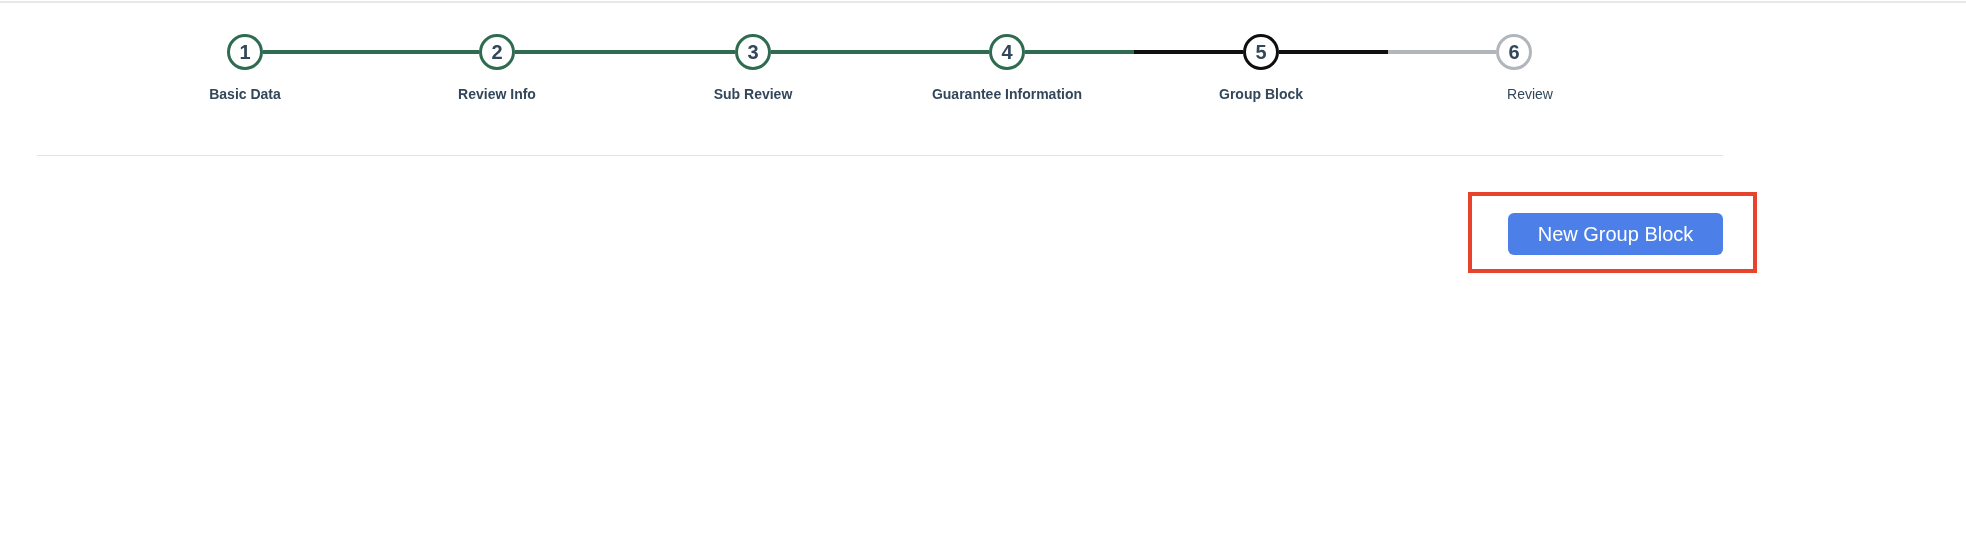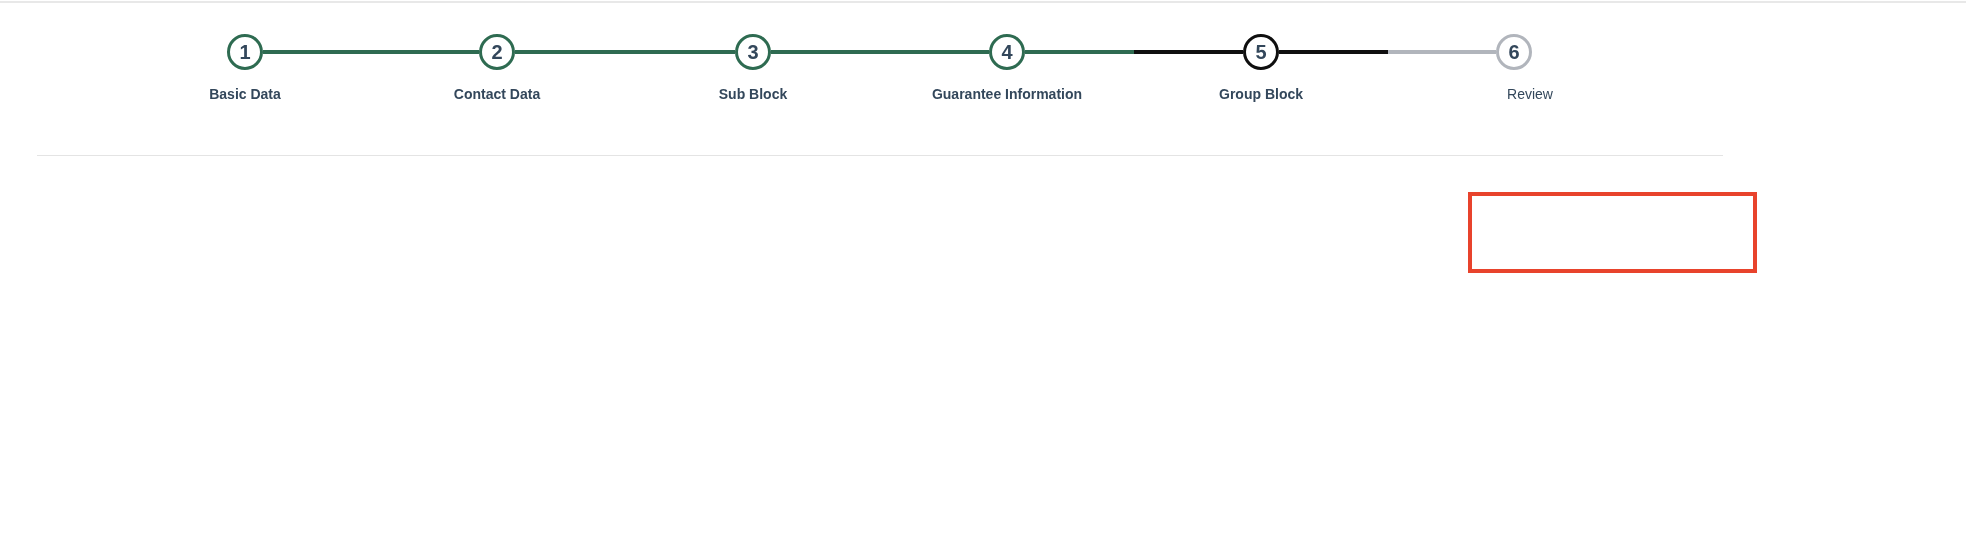--- a/index.html
+++ b/index.html
@@ -110,26 +110,26 @@
     <div class="seg active" style="left:1279px; width:109px;"></div>
     <div class="seg upcoming" style="left:1388px; width:108px;"></div>
 
     <div class="step completed s1">
       <div class="circle">1</div>
       <div class="label">Basic Data</div>
     </div>
 
     <div class="step completed s2">
       <div class="circle">2</div>
-      <div class="label">Contact Data</div>
+      <div class="label">Review Info</div>
     </div>
 
     <div class="step completed s3">
       <div class="circle">3</div>
-      <div class="label">Sub Block</div>
+      <div class="label">Sub Review</div>
     </div>
 
     <div class="step completed s4">
       <div class="circle">4</div>
       <div class="label">Guarantee Information</div>
     </div>
 
     <div class="step active s5">
       <div class="circle">5</div>
       <div class="label">Group Block</div>
@@ -139,14 +139,15 @@
       <div class="circle">6</div>
       <div class="label">Review</div>
     </div>
 
   </div>
 
   <div class="divider"></div>
 
   <div class="annotation-box"></div>
 
+  <button class="new-group-btn">New Group Block</button>
 
 </div>
 
 </body></html>

